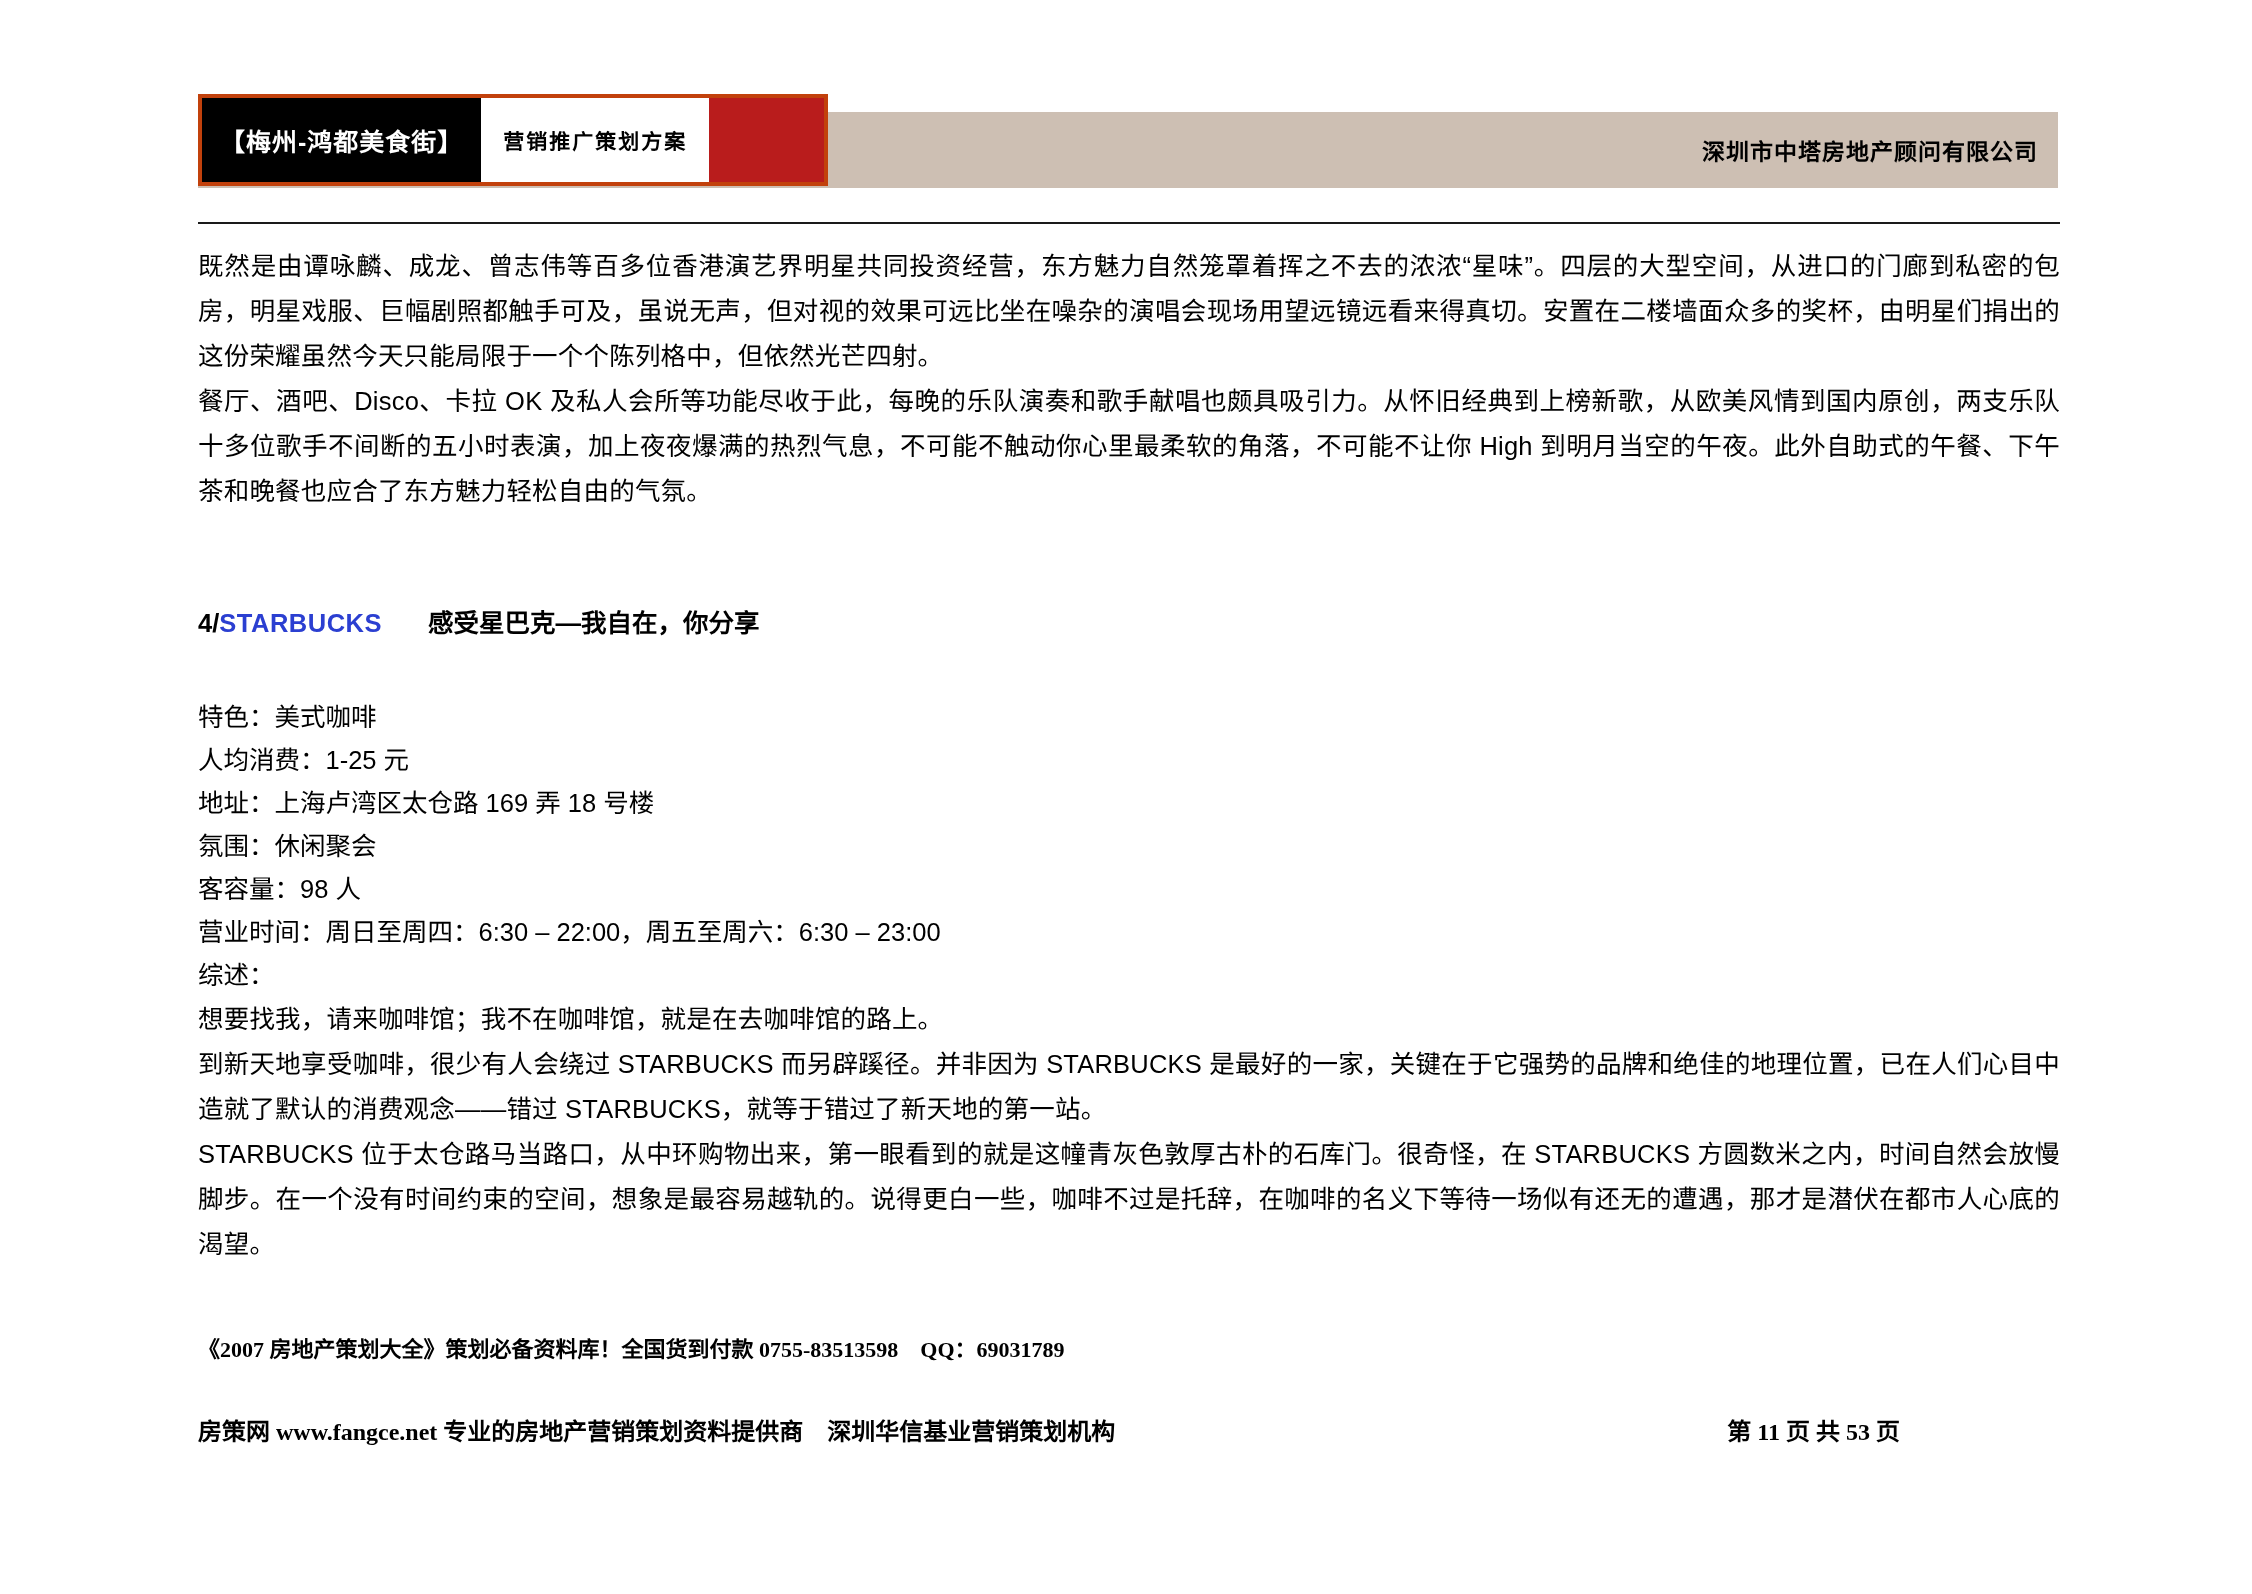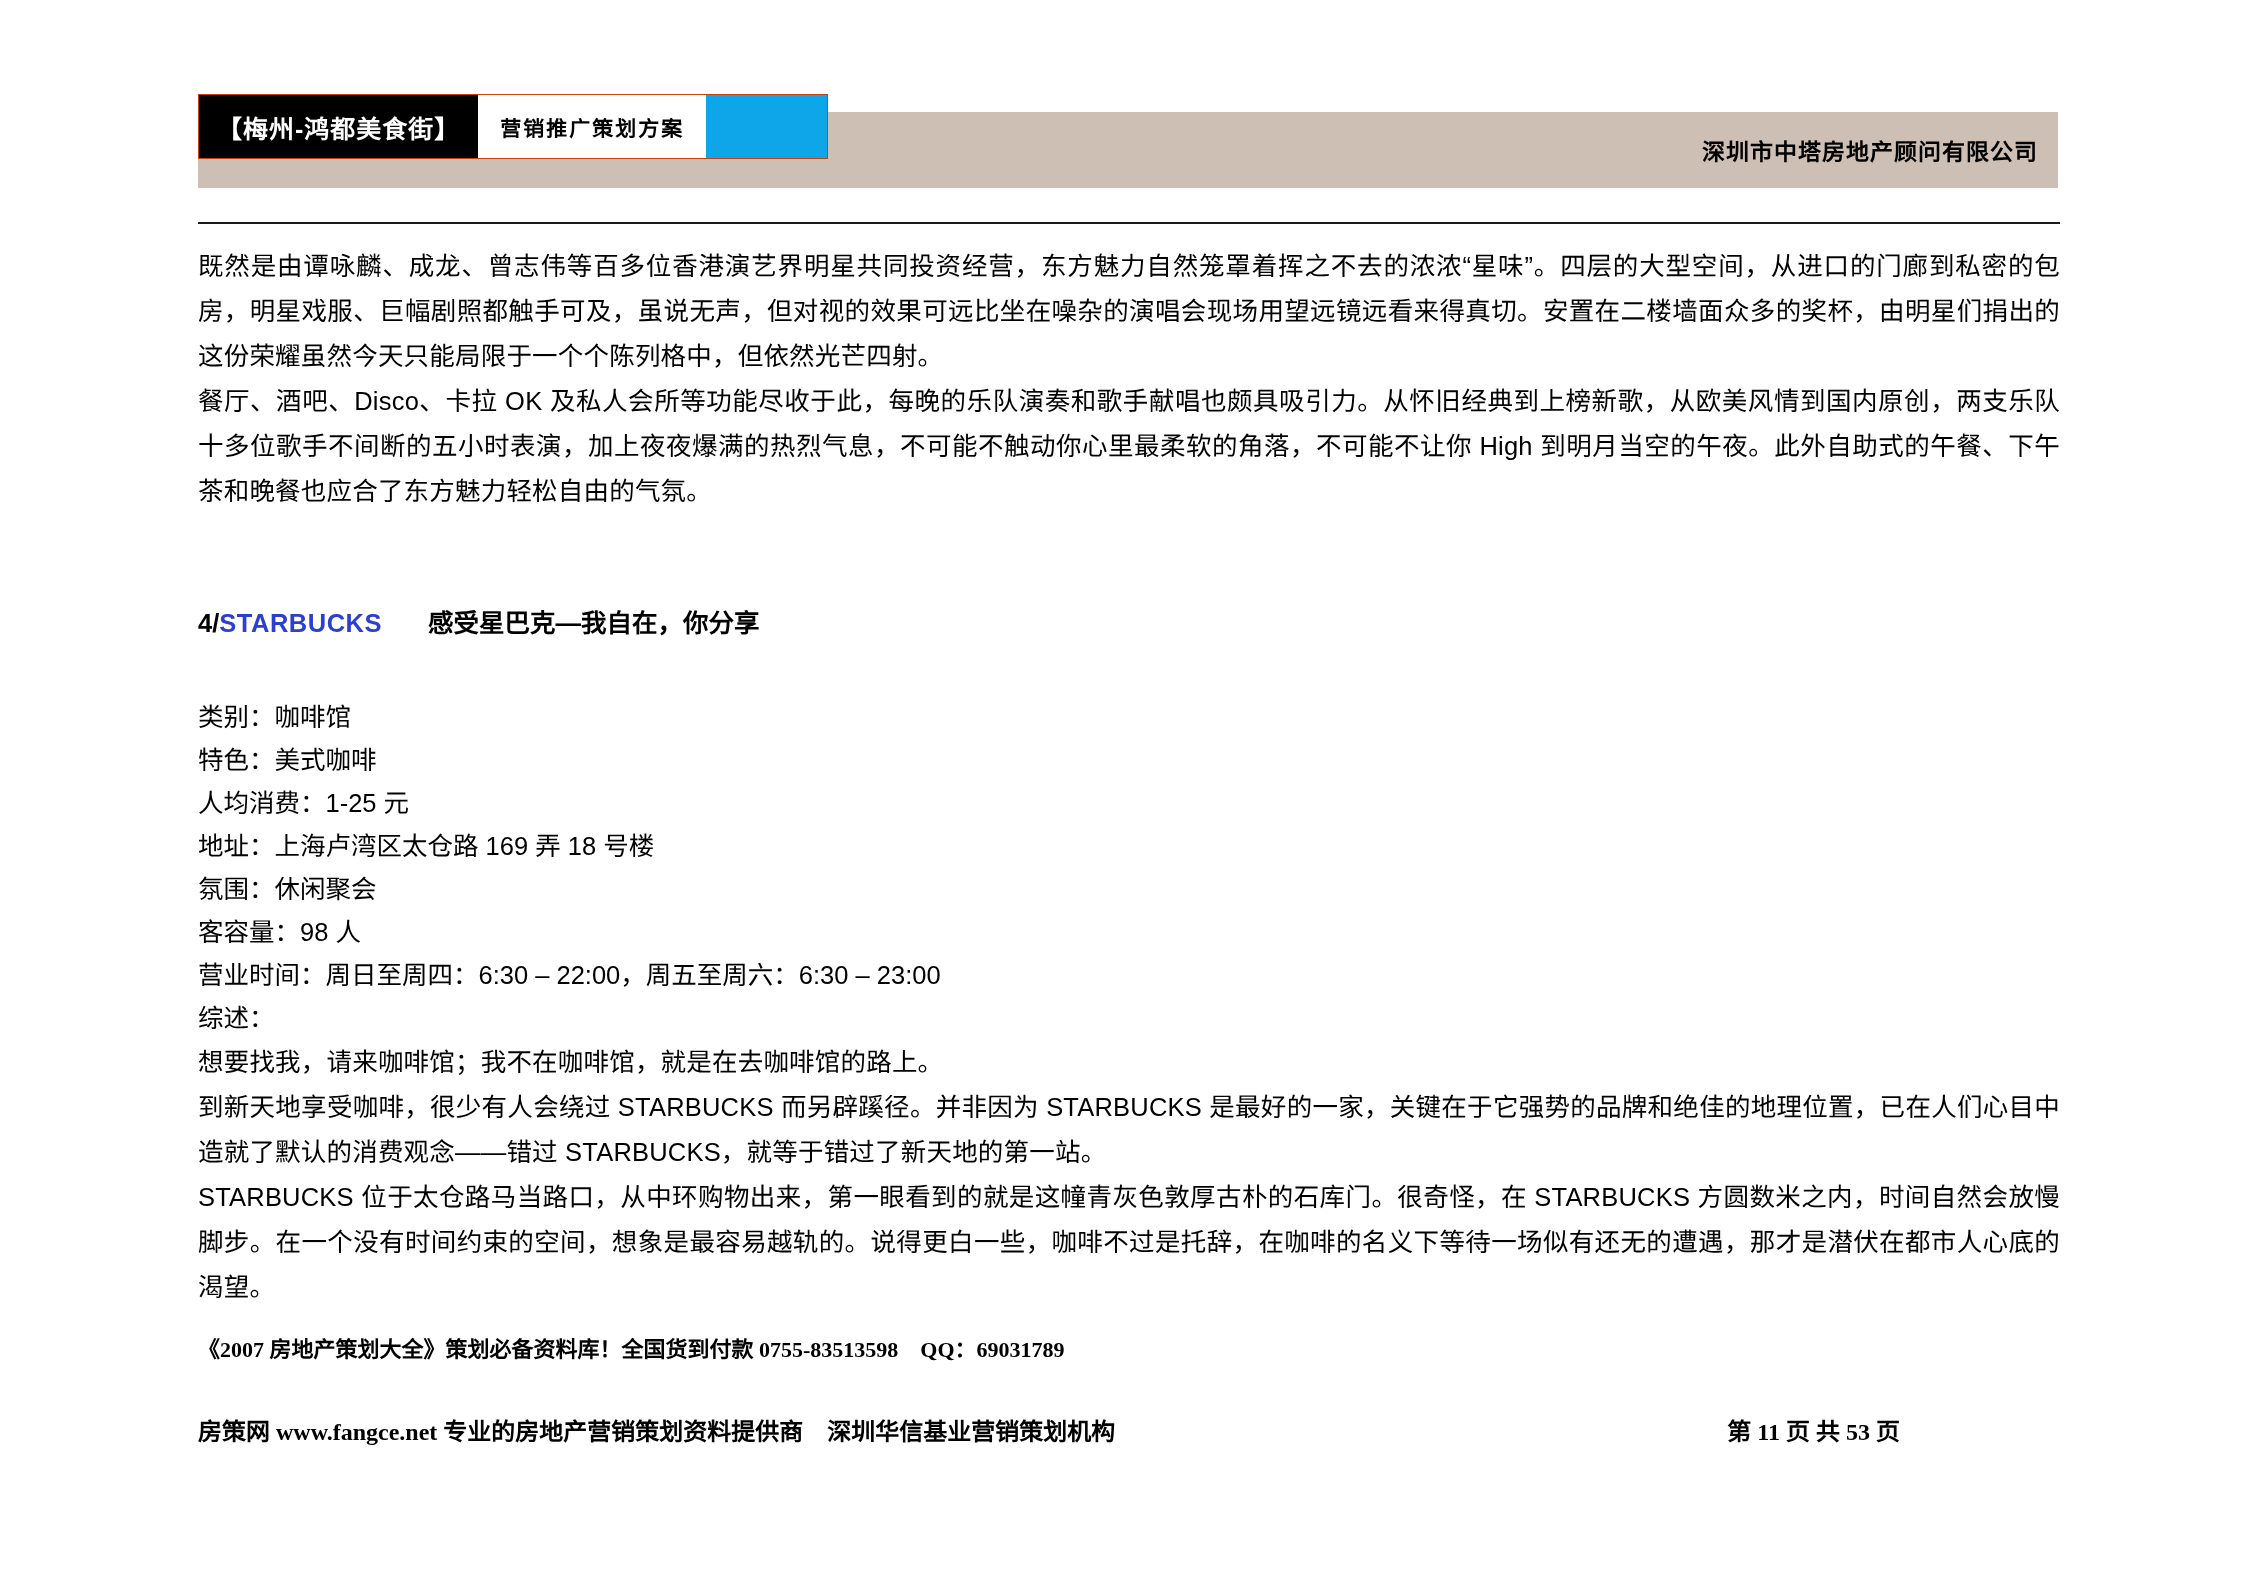--- a/index.html
+++ b/index.html
@@ -27,25 +27,25 @@
     top: 112px;
     width: 1860px;
     height: 76px;
     background: #cdbfb3;
   }
   .header-tag {
     position: absolute;
     left: 0px;
     top: -18px;
     width: 630px;
-    height: 65px;
-    background: #0ea5e9;
+    height: 92px;
+    background: #b91c1c;
     display: flex;
     align-items: stretch;
-    border: 1px solid #c2410c;
+    border: 4px solid #c2410c;
     box-sizing: border-box;
   }
   .header-tag-black {
     background: #000000;
     color: #ffffff;
     display: flex;
     align-items: center;
     justify-content: center;
     padding: 0 18px;
     font-size: 25px;
@@ -179,21 +179,20 @@
     <p class="para">餐厅、酒吧、Disco、卡拉 OK 及私人会所等功能尽收于此，每晚的乐队演奏和歌手献唱也颇具吸引力。从怀旧经典到上榜新歌，从欧美风情到国内原创，两支乐队十多位歌手不间断的五小时表演，加上夜夜爆满的热烈气息，不可能不触动你心里最柔软的角落，不可能不让你 High 到明月当空的午夜。此外自助式的午餐、下午茶和晚餐也应合了东方魅力轻松自由的气氛。</p>
 
     <div class="spacer-lg"></div>
 
     <div class="section-head">
       <span class="section-num">4/</span><span class="section-brand">STARBUCKS</span><span class="section-title">感受星巴克—我自在，你分享</span>
     </div>
 
     <div class="spacer-md"></div>
 
-    <div class="info-line">类别：咖啡馆</div>
     <div class="info-line">特色：美式咖啡</div>
     <div class="info-line">人均消费：1-25 元</div>
     <div class="info-line">地址：上海卢湾区太仓路 169 弄 18 号楼</div>
     <div class="info-line">氛围：休闲聚会</div>
     <div class="info-line">客容量：98 人</div>
     <div class="info-line">营业时间：周日至周四：6:30 – 22:00，周五至周六：6:30 – 23:00</div>
     <div class="info-line">综述：</div>
 
     <p class="para">想要找我，请来咖啡馆；我不在咖啡馆，就是在去咖啡馆的路上。</p>
     <p class="para">到新天地享受咖啡，很少有人会绕过 STARBUCKS 而另辟蹊径。并非因为 STARBUCKS 是最好的一家，关键在于它强势的品牌和绝佳的地理位置，已在人们心目中造就了默认的消费观念——错过 STARBUCKS，就等于错过了新天地的第一站。</p>

